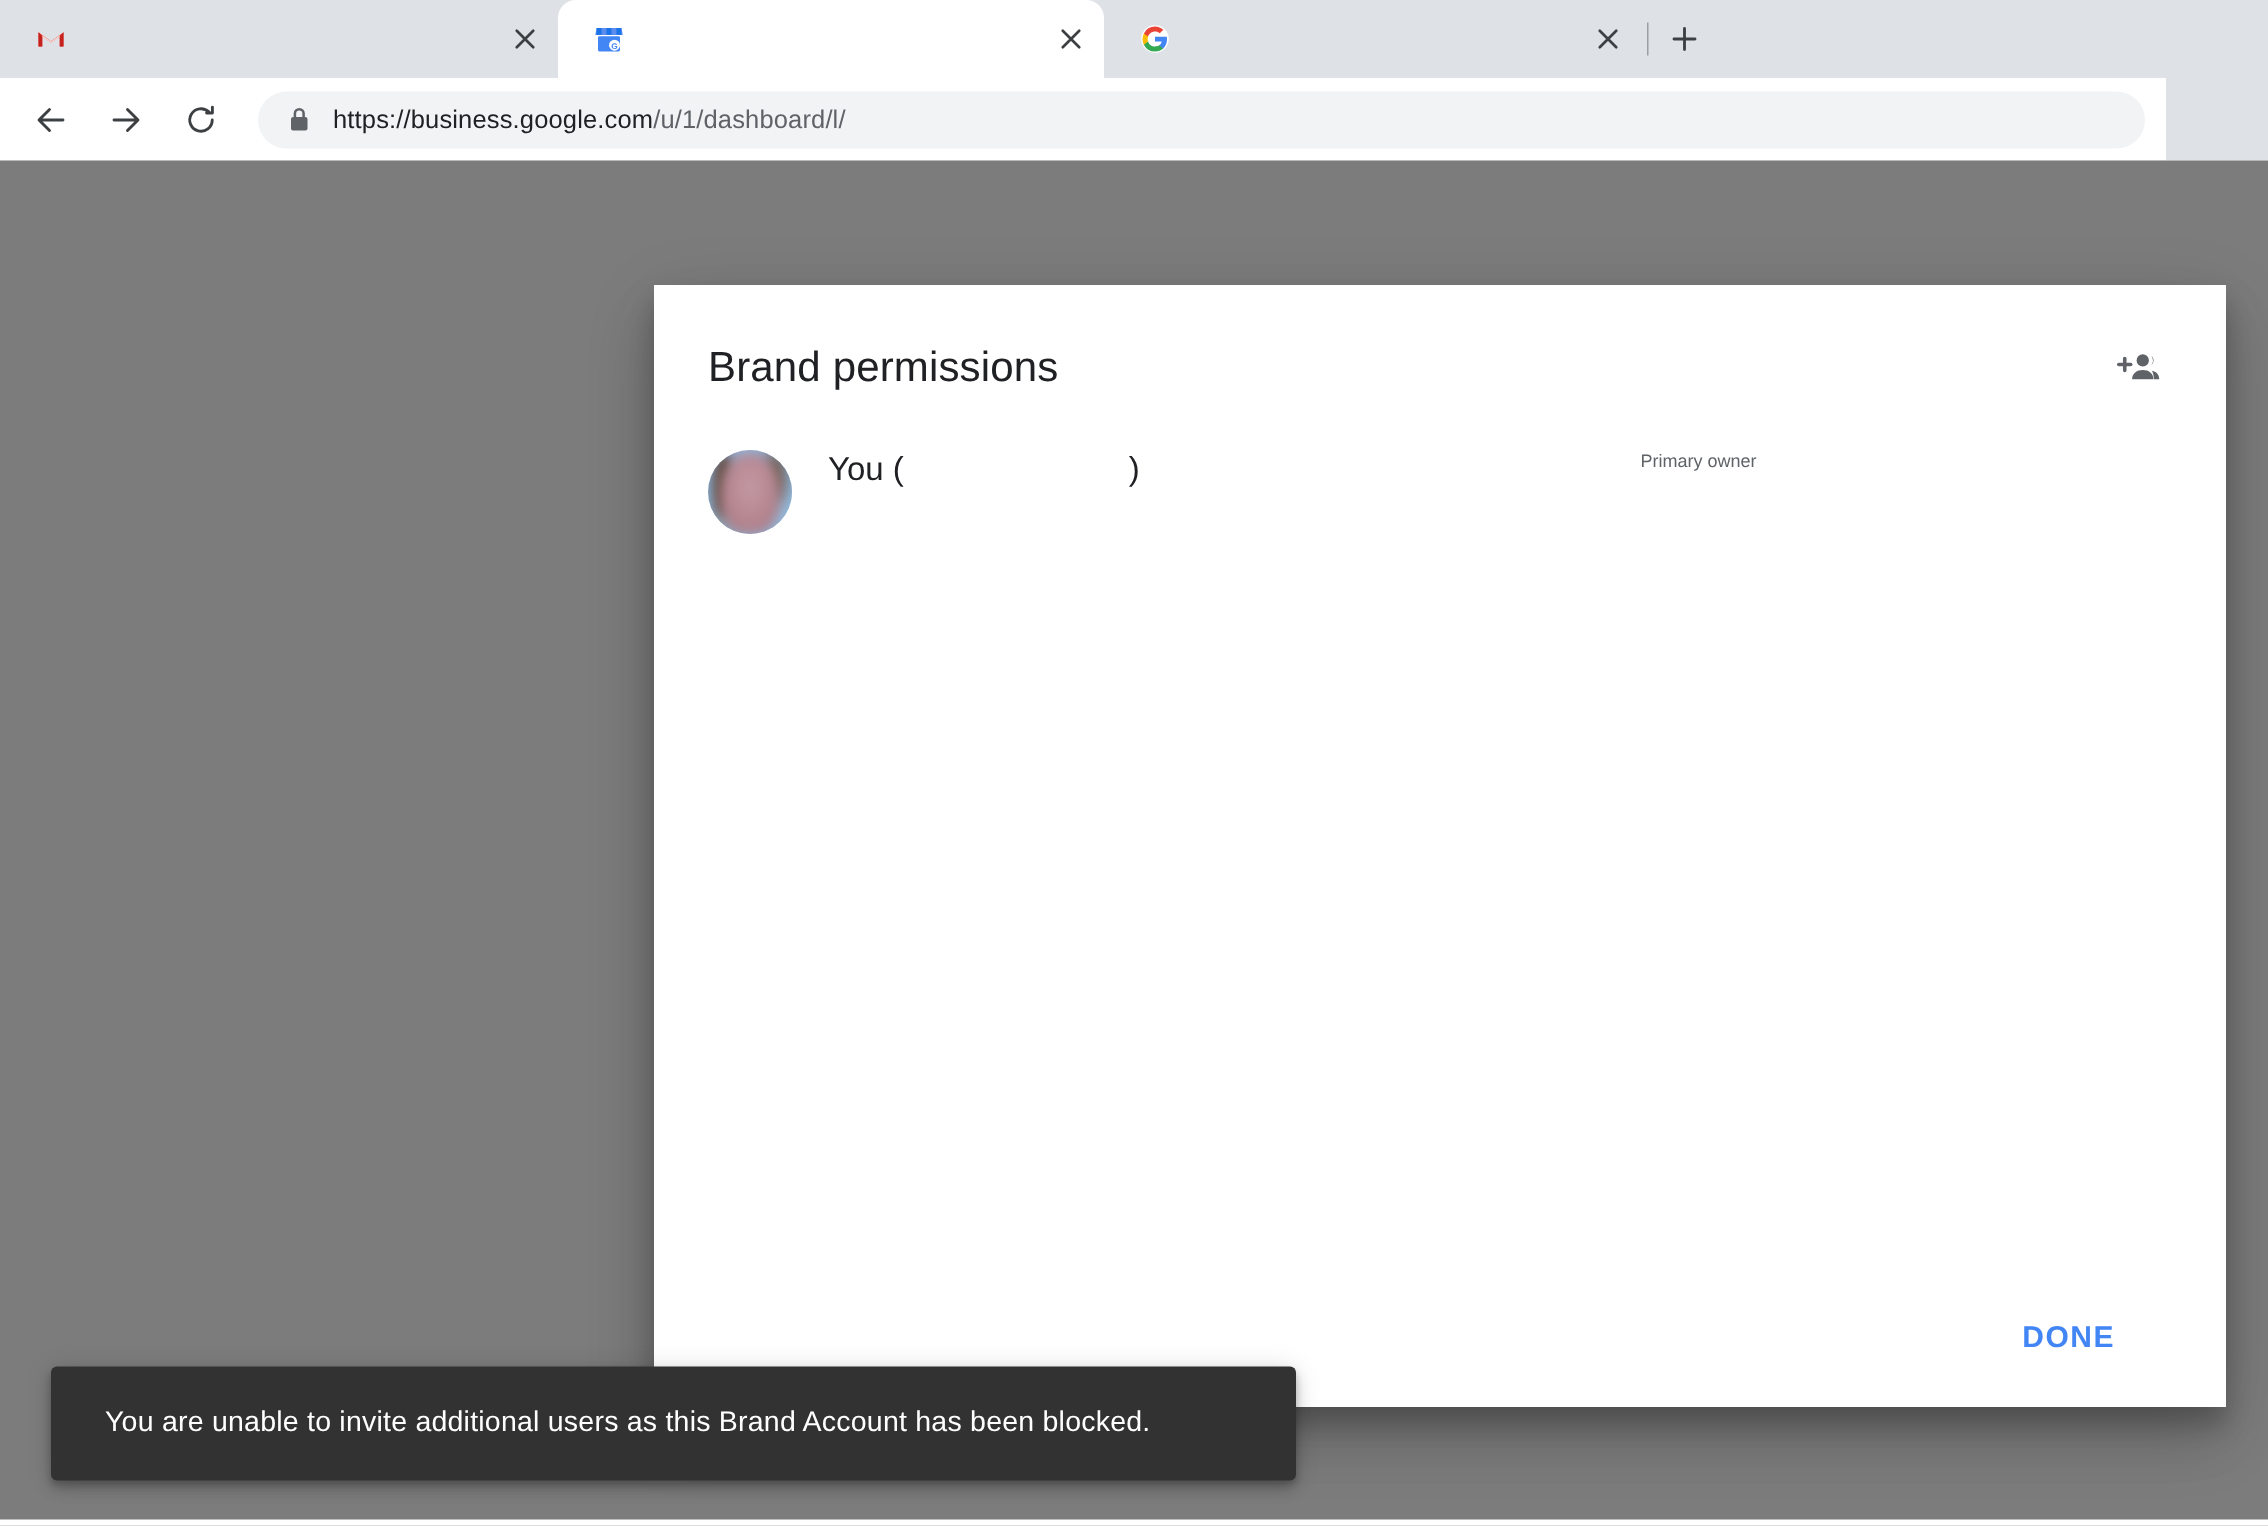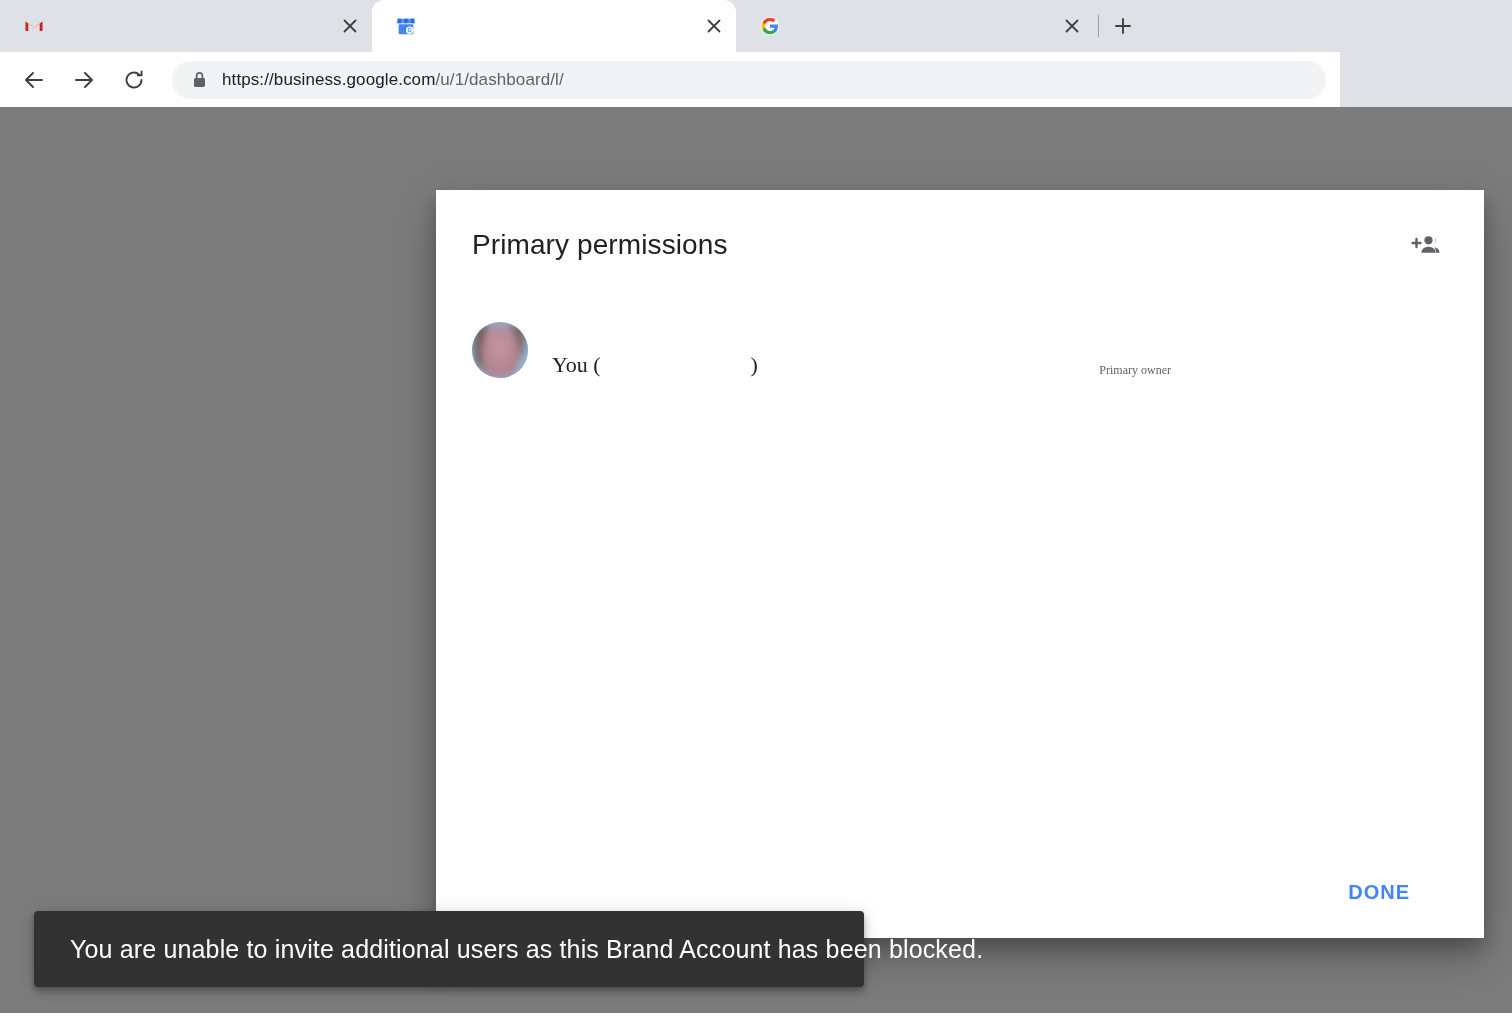--- a/index.html
+++ b/index.html
@@ -76,21 +76,21 @@
     align-self: center;
     display: flex; align-items: center; justify-content: center;
     color: #5f6368;
     flex: 0 0 auto;
   }
 
   
   #toolbar {
     position: absolute;
     top: 52px; left: 0;
-    width: 1340px;
+    width: 1444px;
     height: 55px;
     background: #ffffff;
     display: flex;
     align-items: center;
     padding: 0 14px;
   }
   .nav-btn {
     width: 40px; height: 40px;
     display: flex; align-items: center; justify-content: center;
     color: #5f6368;
@@ -168,23 +168,22 @@
     color: #5f6368;
   }
 
   #member-list {
     flex: 1 1 auto;
     padding: 0 36px;
     overflow: hidden;
   }
   .member-row {
     display: flex;
-    align-items: flex-end;
+    align-items: flex-start;
     height: 78px;
-    font-family: Liberation Serif, serif;
   }
   .member-avatar {
     width: 56px; height: 56px;
     border-radius: 50%;
     flex: 0 0 auto;
     overflow: hidden;
     position: relative;
     background: #8fb4d9;
   }
   .member-avatar .av-face {
@@ -269,21 +268,21 @@
     width: 830px;
     height: 76px;
     background: #323232;
     border-radius: 4px;
     display: flex;
     align-items: center;
     padding: 0 36px;
     box-shadow: 0 3px 5px rgba(0,0,0,0.20), 0 6px 10px rgba(0,0,0,0.14), 0 1px 18px rgba(0,0,0,0.12);
   }
   #snackbar-text {
-    font-size: 25px;
+    font-size: 19px;
     color: #ffffff;
     letter-spacing: 0.15px;
     white-space: nowrap;
   }
 
   
   #page-bottom-edge {
     position: absolute;
     left: 0; top: 1013px;
     width: 1512px; height: 4px;
@@ -390,21 +389,21 @@
     </div>
   </div>
 </div>
 
 <div id="page-scrim"></div>
 <div id="page-bottom-edge"></div>
 
 <div id="permissions-dialog">
 
   <div id="dialog-header">
-    <div id="dialog-title">Primary permissions</div>
+    <div id="dialog-title">Brand permissions</div>
 
     <div id="add-people-btn">
       <svg width="30" height="24" viewBox="0 0 30 24">
         <path d="M1.5 10 H9.5 M5.5 6 V14" stroke="#5f6368" stroke-width="2.4" stroke-linecap="round"></path>
         <circle cx="17.5" cy="7.3" r="4.1" fill="#5f6368"></circle>
         <path d="M10.4 19.8 c0-3.9 3.2-6.1 7.1-6.1 s7.1 2.2 7.1 6.1 z" fill="#5f6368"></path>
         <path d="M23.2 4.1 a4.1 4.1 0 0 1 0 6.4 a5.6 5.6 0 0 0 0-6.4 z" fill="#5f6368"></path>
         <path d="M23.6 14.2 c2.9.6 4.9 2.5 4.9 5.6 h-3.6 c0-2.3-.5-4-1.3-5.6 z" fill="#5f6368"></path>
       </svg>
     </div>

